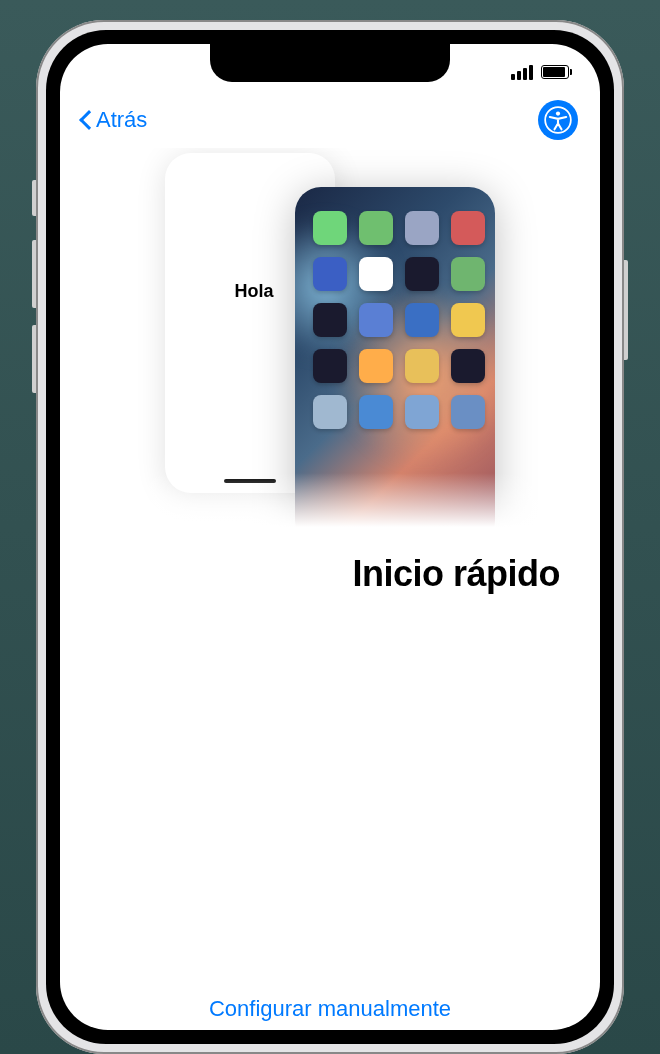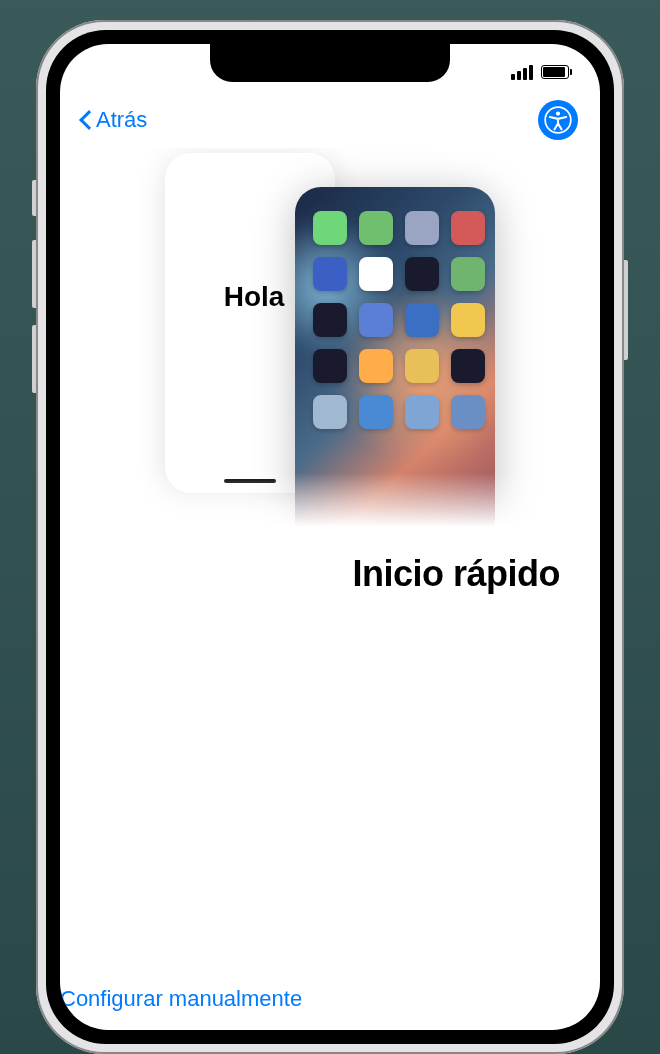--- a/index.html
+++ b/index.html
@@ -116,21 +116,21 @@
       height: 340px;
       background: #fff;
       border-radius: 26px;
       box-shadow: 0 4px 30px rgba(0,0,0,0.12);
       position: relative;
       margin-right: -20px;
       z-index: 1;
       display:flex; flex-direction:column; align-items:center;
     }
     .hola-text {
-      font-size: 28px;
+      font-size: 18px;
       font-weight: 700;
       color: #000;
       margin-top: 128px;
       margin-left: 8px;
     }
     .home-indicator-small {
       position:absolute; bottom:10px; left:50%; transform:translateX(-50%);
       width:52px; height:4px; background:#000; border-radius:2px;
     }
     .phone-card-color {
@@ -184,22 +184,22 @@
       padding: 0 8px;
     }
     .desc2 {
       font-size: 20px;
       color: #000;
       line-height: 1.35;
       padding: 0 4px;
     }
     .manual-btn {
       position: absolute;
-      bottom: 12px; left: 0; right: 0;
-      text-align: left;
+      bottom: 2px; left: 0; right: 0;
+      text-align: center;
       padding: 18px 0 6px;
       color: #007aff;
       font-size: 22px;
       cursor: pointer;
     }
   </style>
 </head>
 <body>
 
 <div class="phone">

